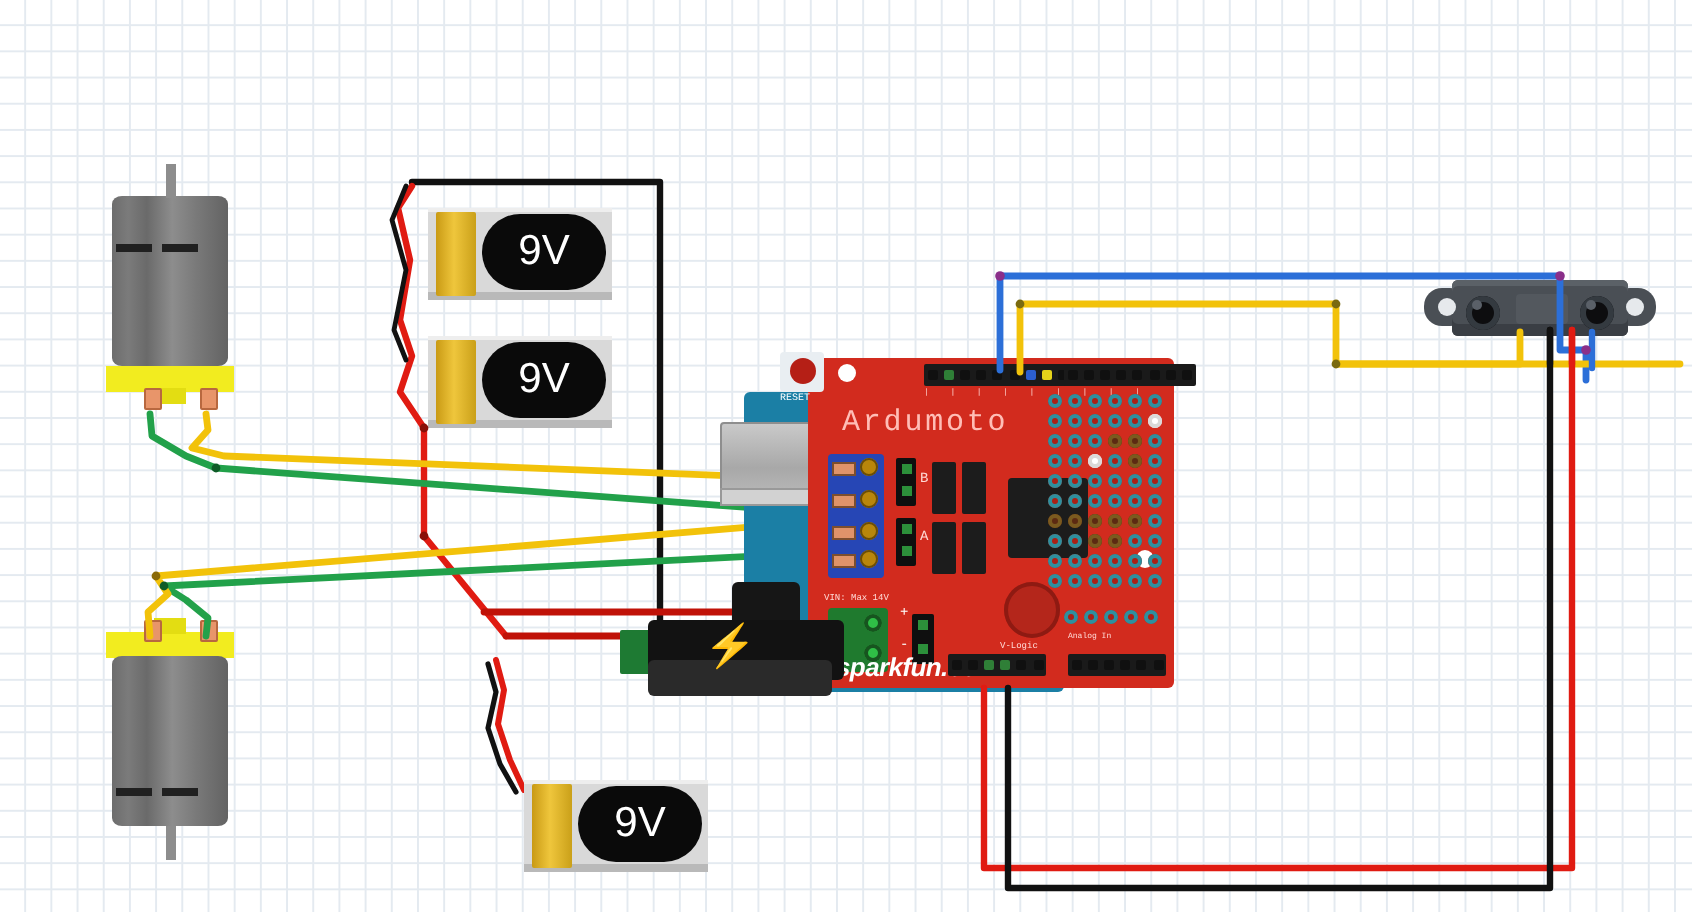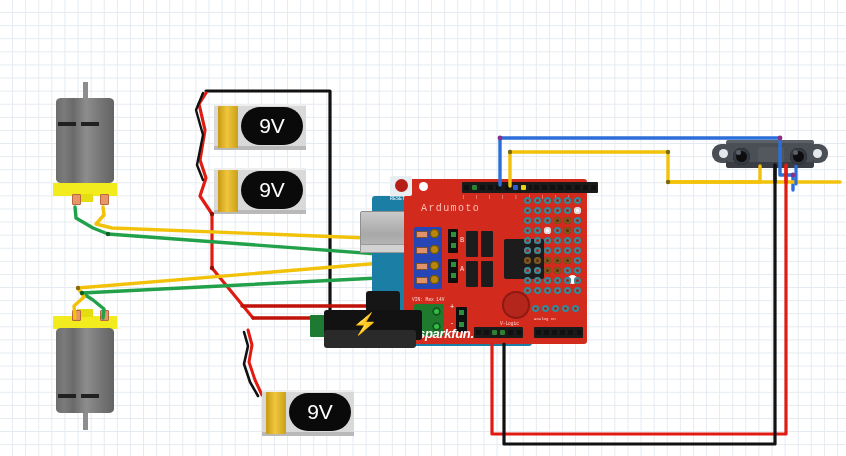--- a/index.html
+++ b/index.html
@@ -47,21 +47,21 @@
   
   .uno{width:160px;height:150px;background:#1b7fa5;border-radius:3px;}
   .uno .usb{position:absolute;left:-12px;top:15px;width:46px;height:40px;
             background:linear-gradient(to bottom,#c9c9c9,#a8a8a8 55%,#bdbdbd);border:1px solid #8e8e8e;border-radius:2px;}
   .uno .usblip{position:absolute;left:-12px;top:48px;width:50px;height:7px;background:#d2d2d2;border:1px solid #999;}
   .uno .jack{position:absolute;left:-6px;top:95px;width:34px;height:28px;background:#161616;border-radius:3px;}
 
   
   .shield{width:183px;height:165px;background:#d22b1e;border-radius:3px;}
   .shield .silk{position:absolute;color:#ffd9d5;font-family:"Liberation Mono",monospace;white-space:nowrap;}
-  .shield .title{font-size:10px;letter-spacing:1.4px;color:#ffbdb6;}
+  .shield .title{font-size:15px;letter-spacing:1.4px;color:#ffbdb6;}
   .brand{position:absolute;color:#ffffff;font-size:13px;font-weight:bold;font-style:italic;letter-spacing:-0.3px;}
   .hdr{position:absolute;background:#1a1a1a;border-radius:1px;display:flex;align-items:center;}
   .hdr i{display:block;width:5px;height:5px;background:#3a3a3a;border-radius:1px;margin:0 1.6px;}
   .hdr i.g{background:#2f7f37;}
   .hdr i.b{background:#2c5fd0;}
   .hdr i.y{background:#e6d41a;}
   .hdr i.k{background:#101010;}
   .proto{position:absolute;}
   .proto .hole{position:absolute;width:7px;height:7px;border-radius:50%;background:#aa2016;
                box-shadow:inset 0 0 0 2px #2e8f9e;}

